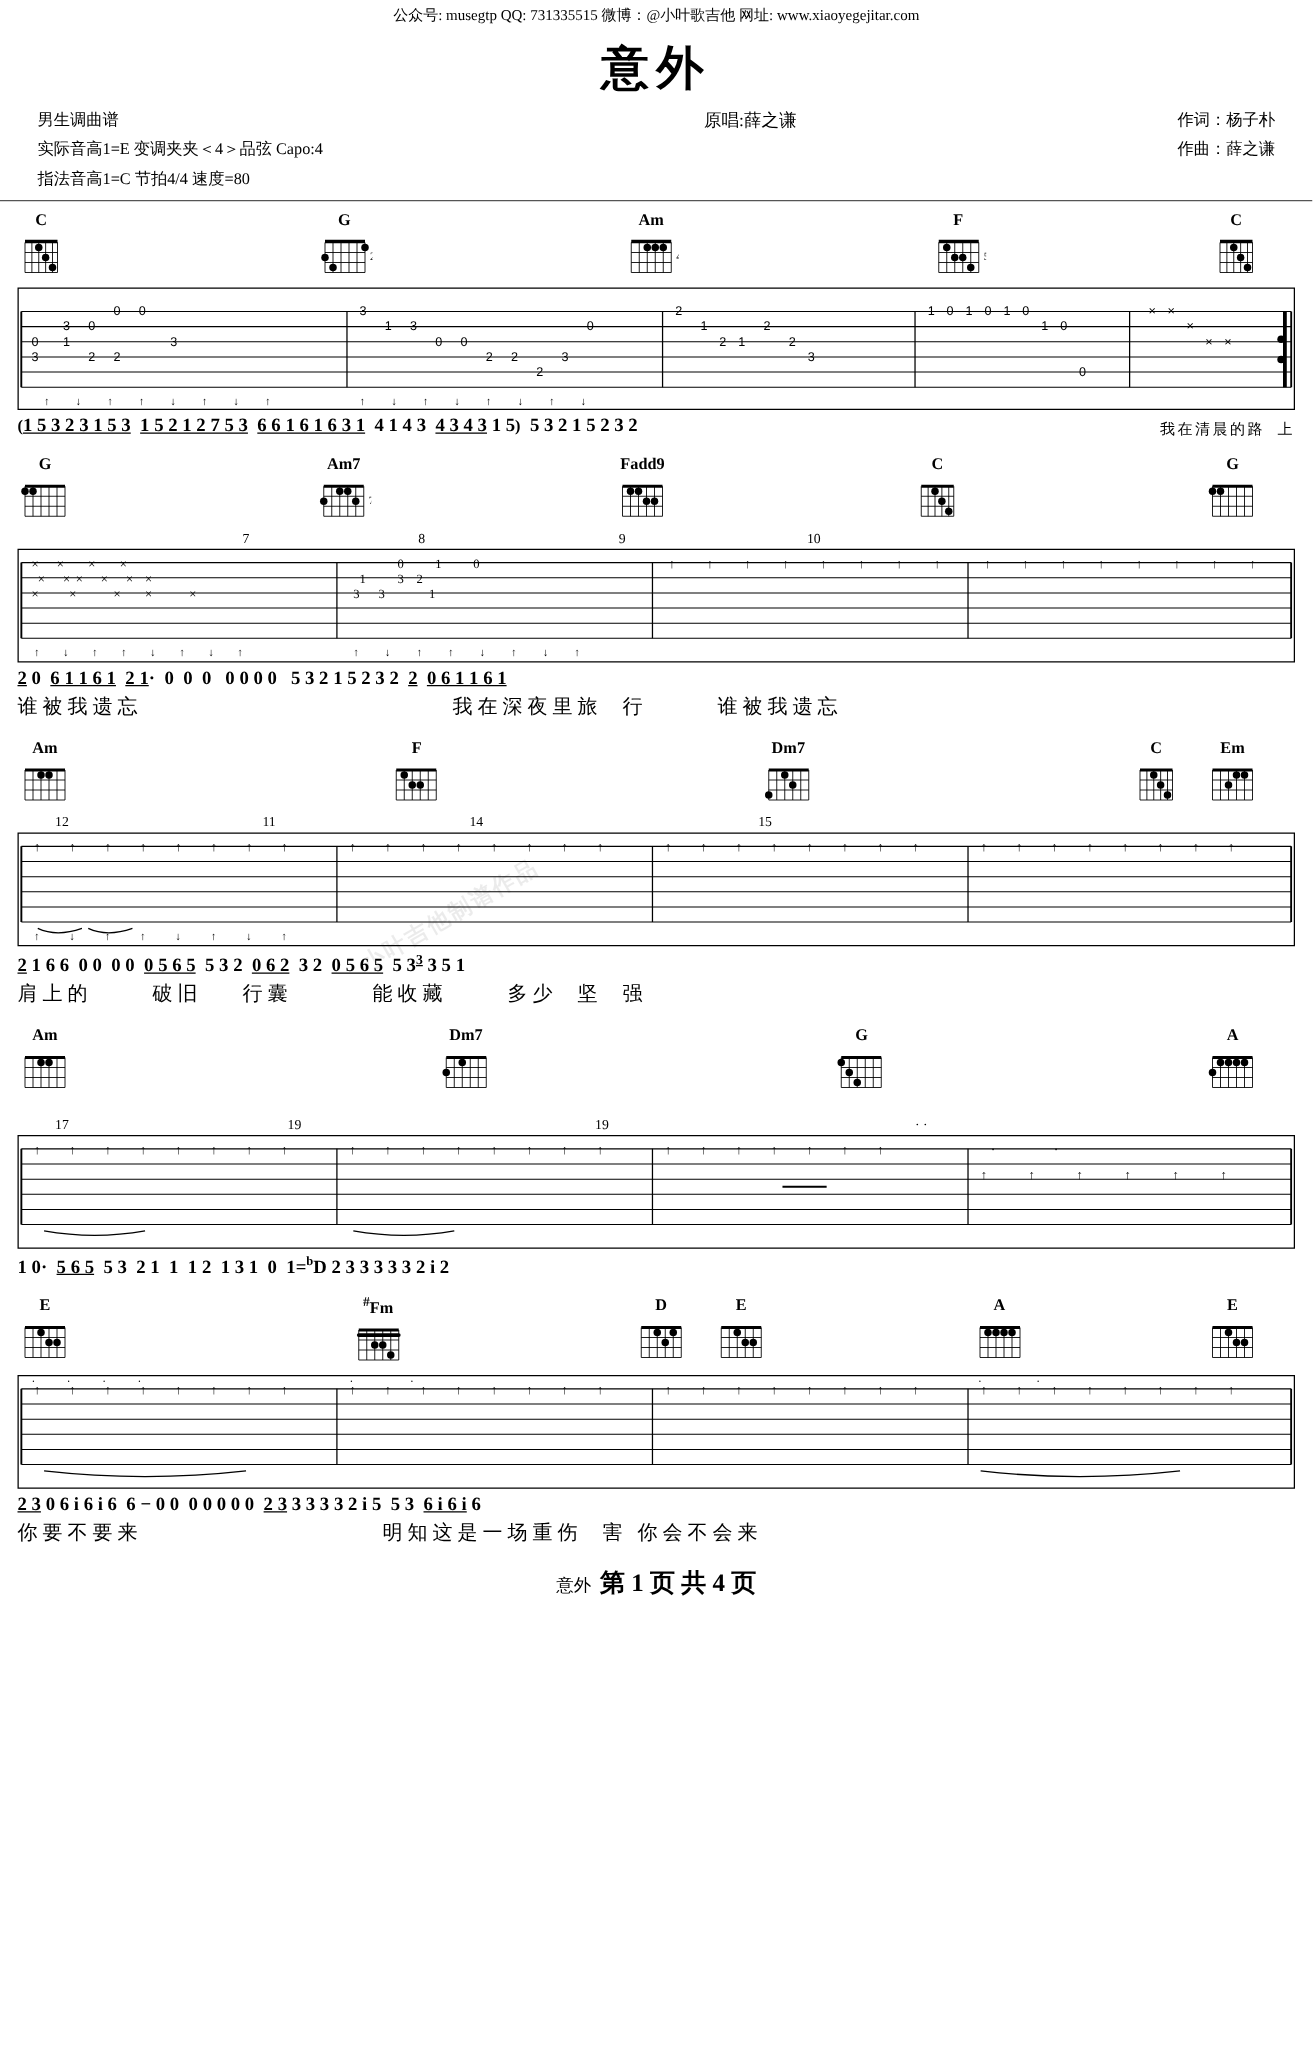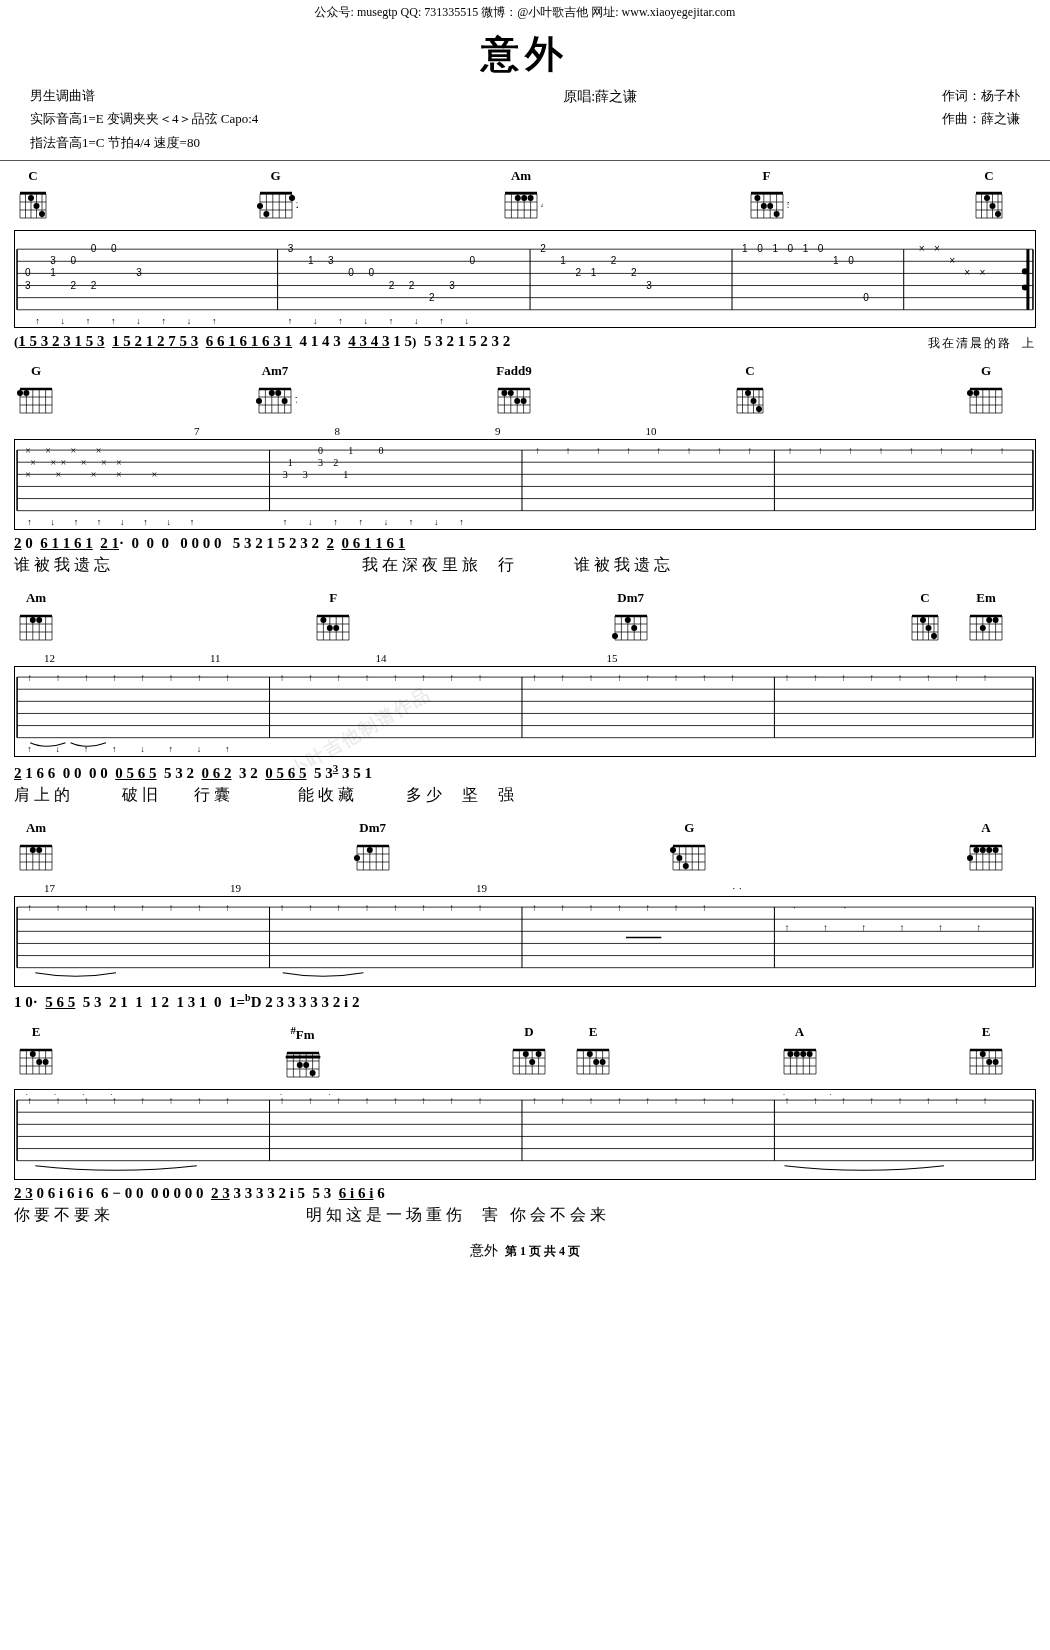--- a/index.html
+++ b/index.html
@@ -70,21 +70,21 @@
     }
 
     
     .page-footer {
       text-align: center;
       font-size: 14px;
       margin-top: 12px;
       padding-bottom: 10px;
     }
     .page-footer strong {
-      font-size: 12px;
+      font-size: 20px;
     }
 
     
     .watermark {
       position: absolute;
       top: 720px;
       left: 280px;
       font-size: 18px;
       color: rgba(0,0,0,0.08);
       transform: rotate(-30deg);
@@ -838,21 +838,21 @@
           <line x1="38" y1="8" x2="38" y2="32" stroke="#000" stroke-width="0.7"></line>
           <circle cx="12.4" cy="12" r="3" fill="#000"></circle>
           <circle cx="18.8" cy="12" r="3" fill="#000"></circle>
           <circle cx="25.2" cy="12" r="3" fill="#000"></circle>
           <circle cx="31.6" cy="12" r="3" fill="#000"></circle>
           <circle cx="6" cy="20" r="3" fill="#000"></circle>
         </svg>
       </div>
     </div>
 
-    <div style="display:flex; font-size:11px; padding: 0 0 2px;">
+    <div style="display:flex; font-size:11px; padding: 0 0 2px; margin-top: 12px;">
       <span style="margin-left:30px;">17</span>
       <span style="margin-left:175px;">19</span>
       <span style="margin-left:235px;">19</span>
       <span style="margin-left:245px;">· ·</span>
     </div>
 
     <div class="tab-section">
       <svg class="tab-row-svg" viewBox="0 0 1010 88">
         <line x1="2" y1="10" x2="1008" y2="10" stroke="#000" stroke-width="0.8"></line>
         <line x1="2" y1="22" x2="1008" y2="22" stroke="#000" stroke-width="0.8"></line>

